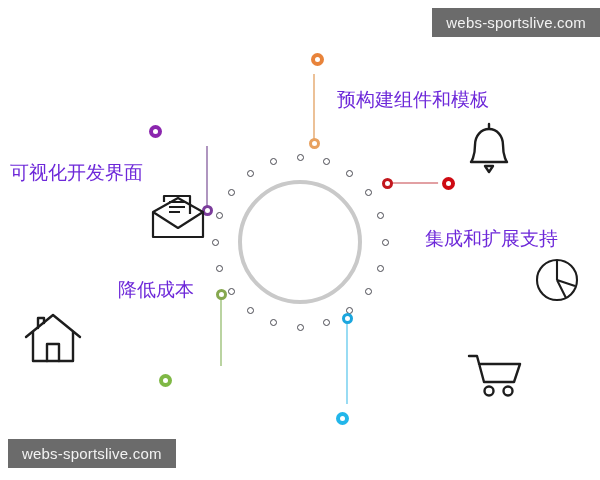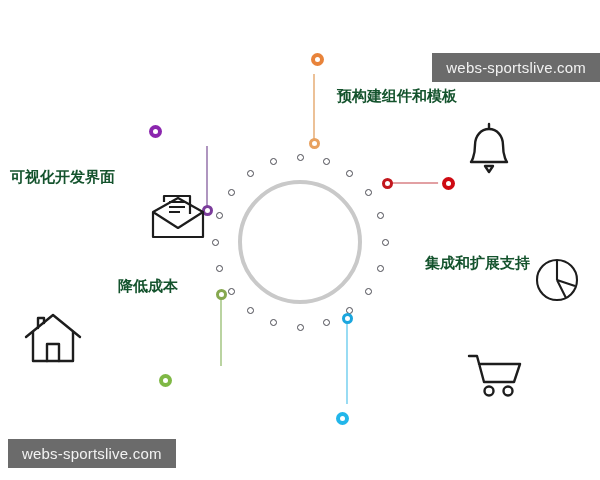--- a/index.html
+++ b/index.html
@@ -52,31 +52,31 @@
     box-sizing:border-box;
   }
   .bullseye .mid{
     width:13px;height:13px;border-radius:50%;
     display:flex;align-items:center;justify-content:center;
   }
   .bullseye .core{width:5px;height:5px;border-radius:50%;background:#fff;}
 
   
   .caption{
-    position:absolute;font-size:15px;color:#14532d;white-space:nowrap;
-    font-weight:700;
+    position:absolute;font-size:19px;color:#6d28d9;white-space:nowrap;
+    font-weight:400;
   }
 
   
   .deco{position:absolute;}
 
   
   .wm{
     position:absolute;background:#6b6b6b;color:#f2f2f2;
-    font-size:15px;padding:6px 14px;white-space:nowrap;letter-spacing:.2px;margin-top:45px;
+    font-size:15px;padding:6px 14px;white-space:nowrap;letter-spacing:.2px;
   }
   #wm-top{right:0px;top:8px;}
   #wm-bottom{left:8px;bottom:12px;}
 </style>
 </head>
 <body>
 
 <div id="stage">
 
   <svg id="wires" viewBox="0 0 600 480">
@@ -129,32 +129,32 @@
   <div class="node-dot" style="left:309px;top:138px;border-color:#E8A15F;"></div>
 
   <div class="pill icon-left" id="pill-rapid-dev" style="left:63px;top:116px;flex-direction:row-reverse;padding:0 6px 0 16px;">
     <span class="bullseye">
       <span class="mid" style="background:#8B26AE;">
           <span class="core"></span>
         </span>
     </span>
     <span class="plabel" style="margin-right:8px;margin-left:0;">快速开发</span>
   </div>
-  <div class="caption" style="left:10px;top:168px;">可视化开发界面</div>
+  <div class="caption" style="left:10px;top:160px;">可视化开发界面</div>
   <div class="node-dot" style="left:202px;top:205px;border-color:#7B3C9B;"></div>
 
   <div class="pill icon-left" id="pill-collaboration" style="left:432px;top:168px;">
     <span class="bullseye">
       <span class="mid" style="background:#CE0A12;">
           <span class="core"></span>
         </span>
     </span>
     <span class="plabel">高效协作</span>
   </div>
-  <div class="caption" style="left:425px;top:226px;margin-top:28px;">集成和扩展支持</div>
+  <div class="caption" style="left:425px;top:226px;">集成和扩展支持</div>
   <div class="node-dot" style="left:382px;top:178px;border-color:#C2171D;"></div>
 
   <div class="pill icon-left" id="pill-cost" style="left:73px;top:365px;flex-direction:row-reverse;padding:0 6px 0 16px;">
     <span class="bullseye">
       <span class="mid" style="background:#7FB845;">
           <span class="core"></span>
         </span>
     </span>
     <span class="plabel" style="margin-right:8px;margin-left:0;">降低成本</span>
   </div>

